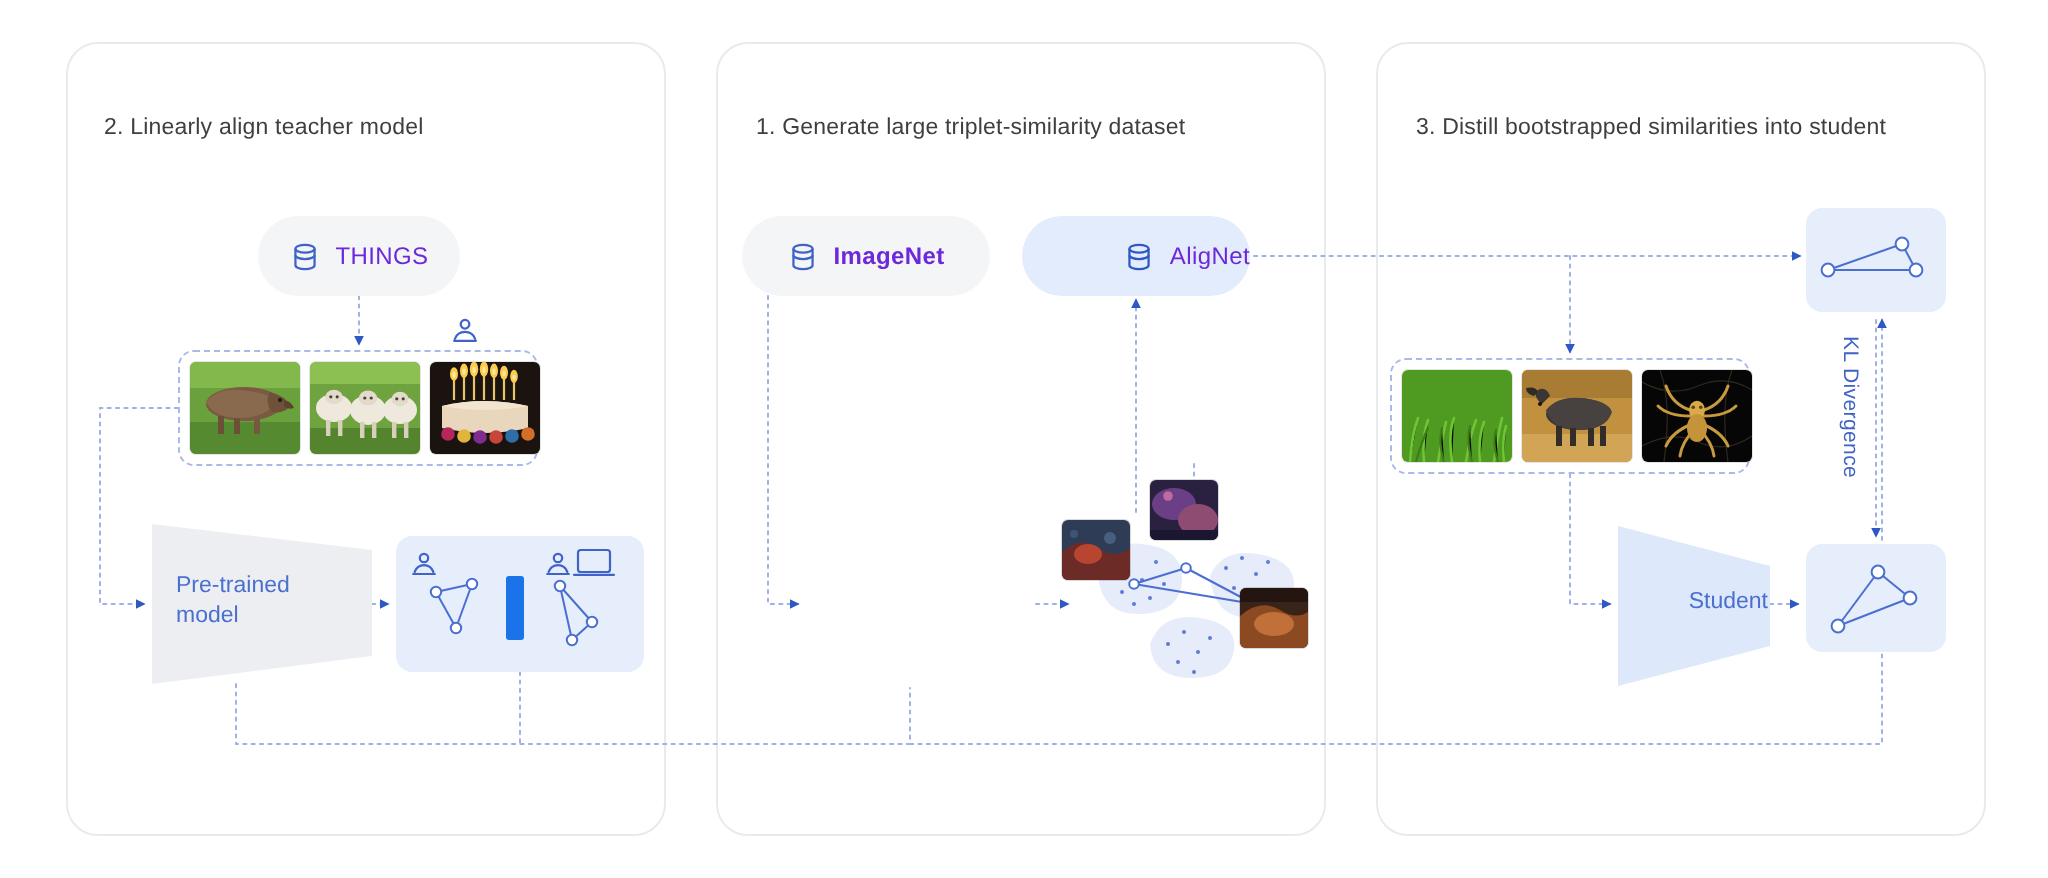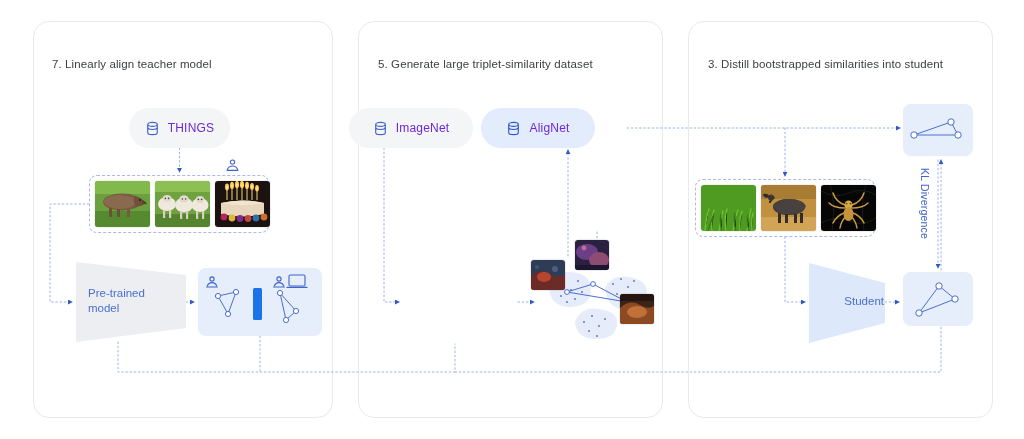--- a/index.html
+++ b/index.html
@@ -45,22 +45,22 @@
     justify-content:center;
     gap:8px;
     box-sizing:border-box;
     font-size:12px;
     color:#6d28d9;
     letter-spacing:.2px;
   }
   .pill.grey{background:#f4f5f7;}
   .pill.blue{background:#e3ecfd;}
   #pill-things{left:129px;top:108px;width:101px;}
-  #pill-imagenet{left:349px;top:108px;width:124px;}
-  #pill-alignet{left:481px;top:108px;width:114px;}
+  #pill-imagenet{left:371px;top:108px;width:124px;font-weight:bold;}
+  #pill-alignet{left:511px;top:108px;width:114px;justify-content:flex-end;}
   .pill .db-ico{width:15px;height:15px;display:block;flex:0 0 auto;}
 
   
   .img-group{
     position:absolute;
     border:1px dashed #aab9e8;
     border-radius:8px;
     box-sizing:border-box;
     display:flex;
     align-items:center;
@@ -179,22 +179,22 @@
       <path d="M785,128 L785,176" marker-end="url(#ar)"></path>
 
       <path d="M785,237 L785,302 L805,302" marker-end="url(#ar)"></path>
 
       <path d="M885,302 L899,302" marker-end="url(#ar)"></path>
 
       <path d="M938,160 L938,268" marker-end="url(#ar)"></path>
     </g>
   </svg>
 
-  <div class="panel-title" id="title-1">7.  Linearly align teacher model</div>
-  <div class="panel-title" id="title-2">5.  Generate large triplet-similarity dataset</div>
+  <div class="panel-title" id="title-1">2.  Linearly align teacher model</div>
+  <div class="panel-title" id="title-2">1.  Generate large triplet-similarity dataset</div>
   <div class="panel-title" id="title-3">3.  Distill bootstrapped similarities into student</div>
 
   <div class="pill grey" id="pill-things">
     <svg class="db-ico" viewBox="0 0 16 16">
       <ellipse cx="8" cy="3.6" rx="5.1" ry="2.1" fill="none" stroke="#3f63c7" stroke-width="1.2"></ellipse>
       <path d="M2.9,3.6 L2.9,12.4 C2.9,13.56 5.18,14.5 8,14.5 C10.82,14.5 13.1,13.56 13.1,12.4 L13.1,3.6" fill="none" stroke="#3f63c7" stroke-width="1.2"></path>
       <path d="M2.9,7.0 C2.9,8.16 5.18,9.1 8,9.1 C10.82,9.1 13.1,8.16 13.1,7.0" fill="none" stroke="#3f63c7" stroke-width="1.2"></path>
     </svg>
     <span>THINGS</span>
   </div>

